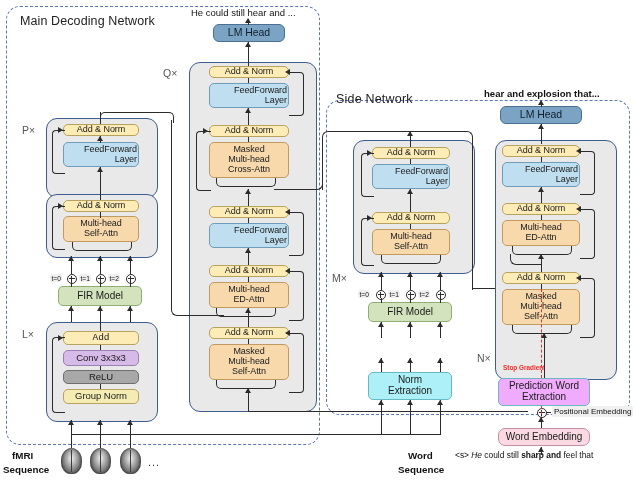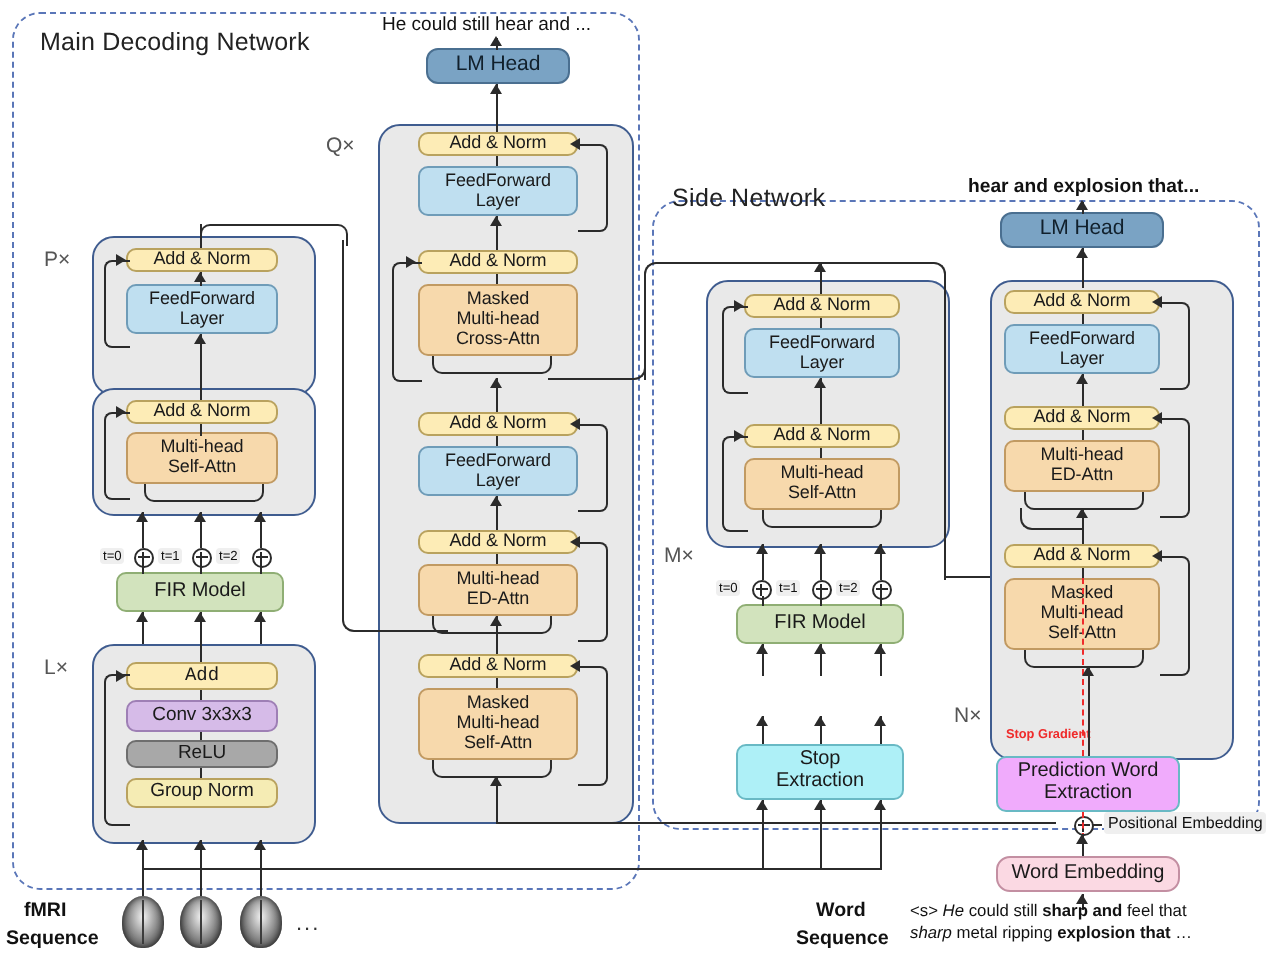--- a/index.html
+++ b/index.html
@@ -18,21 +18,21 @@
          background:#e9e9e9;}
   .stack-lbl{position:absolute;font-size:10.5px;color:#555;white-space:nowrap;}
 
   
   .box{position:absolute;box-sizing:border-box;border:1px solid #6b6b6b;
        border-radius:5px;display:flex;align-items:center;justify-content:center;
        text-align:center;line-height:1.08;color:#1a1a1a;font-size:9px;
        letter-spacing:-.05px;padding:0 1px;}
   .box.addnorm{background:#fdecb6;border-color:#b9a25e;}
   .box.add{background:#fdecb6;border-color:#b9a25e;font-family:Liberation Mono, monospace;}
-  .box.ff{background:#bfdff0;border-color:#6f9cb8;}
+  .box.ff{background:#bfdff0;border-color:#6f9cb8;align-items:flex-end;}
   .box.attn{background:#f7d9ac;border-color:#c19a62;}
   .box.lmhead{background:#7aa3c4;border-color:#4a6f90;color:#11202c;font-weight:400;}
   .box.fir{background:#d2e3bd;border-color:#8fae74;}
   .box.fusion{background:#74b8bd;border-color:#4a8b90;}
   .box.rois{background:#aef0f7;border-color:#69b9c4;}
   .box.pwe{background:#f0abfc;border-color:#69b9c4;}
   .box.conv{background:#d6bbe8;border-color:#9e7fb5;}
   .box.relu{background:#a8a8a8;border-color:#6e6e6e;}
   .box.gnorm{background:#f5ecb4;border-color:#b9a25e;}
   .box.wemb{background:#fbd9e3;border-color:#c38fa2;}
@@ -317,21 +317,21 @@
   <div class="ln vl" style="left:440px;top:298px;height:5px;"></div>
 
   <div class="ln vl" style="left:381px;top:322px;height:16px;"></div>
   <div class="ln vl" style="left:410px;top:322px;height:16px;"></div>
   <div class="ln vl" style="left:440px;top:322px;height:16px;"></div>
   <div class="ah-up" style="left:377.8px;top:322px;"></div>
   <div class="ah-up" style="left:406.8px;top:322px;"></div>
   <div class="ah-up" style="left:436.8px;top:322px;"></div>
 
   <div class="box rois" style="left:368px;top:372px;width:84px;height:28px;flex-direction:column;font-size:10px;">
-    <span>Stop</span>
+    <span>Norm</span>
     <span>Extraction</span>
   </div>
   <div class="ln vl" style="left:381px;top:358px;height:14px;"></div>
   <div class="ln vl" style="left:410px;top:358px;height:14px;"></div>
   <div class="ln vl" style="left:440px;top:358px;height:14px;"></div>
   <div class="ah-up" style="left:377.8px;top:358px;"></div>
   <div class="ah-up" style="left:406.8px;top:358px;"></div>
   <div class="ah-up" style="left:436.8px;top:358px;"></div>
 
   <div class="ln vl" style="left:381px;top:400px;height:35px;"></div>
@@ -405,16 +405,15 @@
   <div class="box wemb" style="left:498px;top:428px;width:92px;height:18px;font-size:10px;border-radius:7px;">Word Embedding</div>
   <div class="ln vl" style="left:541px;top:417px;height:11px;"></div>
   <div class="ah-up" style="left:537.8px;top:417px;"></div>
   <div class="ln vl" style="left:541px;top:447px;height:8px;"></div>
   <div class="ah-up" style="left:537.8px;top:447px;"></div>
 
   <div class="txt caption-b" style="left:408px;top:450px;">Word</div>
   <div class="txt caption-b" style="left:398px;top:464px;">Sequence</div>
   <div class="wordseq" style="left:455px;top:450px;">
     <div>&lt;s&gt; <i>He</i> could still <b>sharp and</b> feel that</div>
-    <div><i>sharp</i> metal ripping <b>explosion that</b> …</div>
   </div>
 
 </div>
 
 </body></html>

